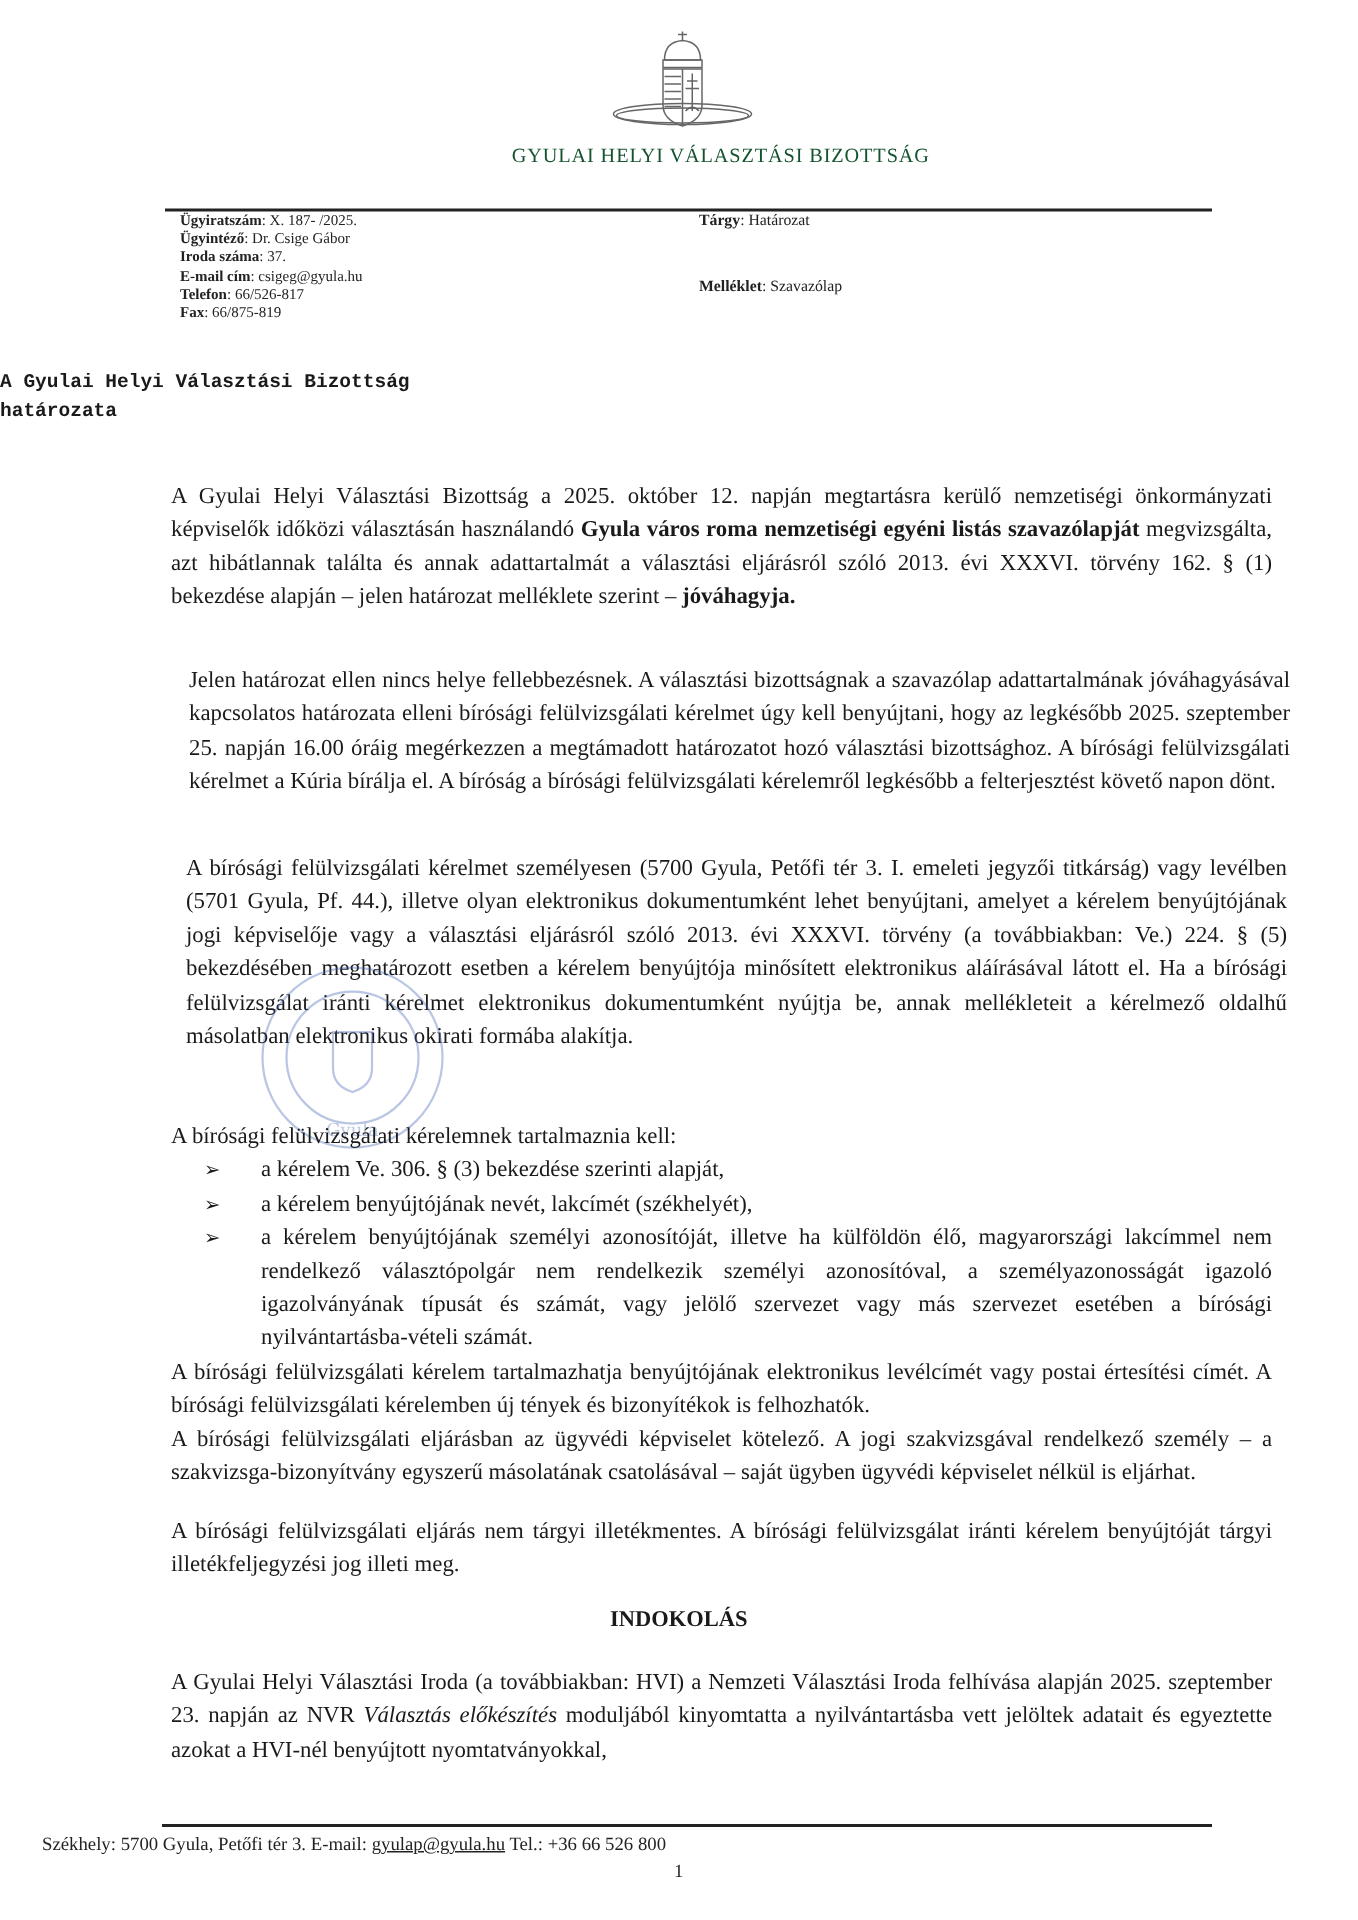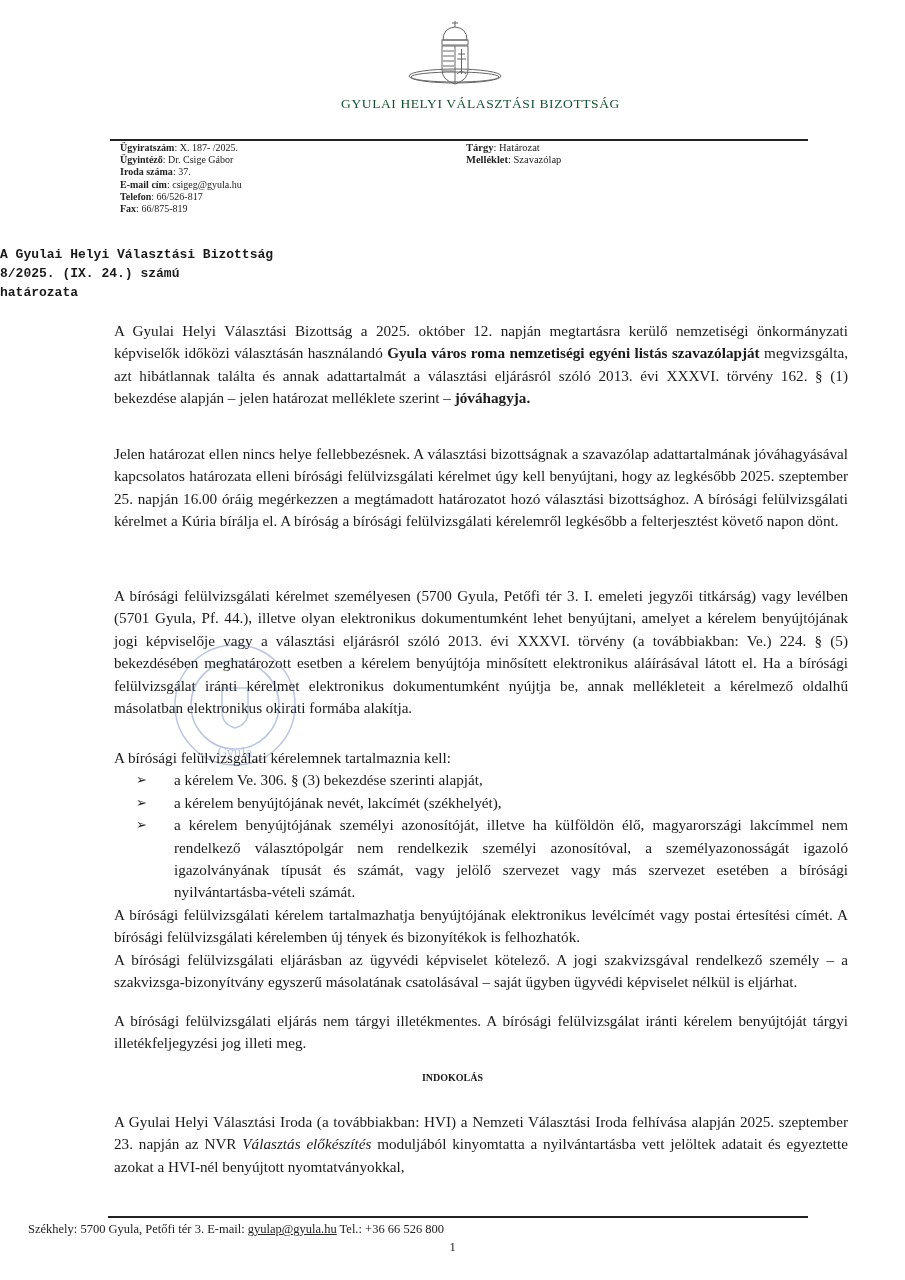--- a/index.html
+++ b/index.html
@@ -14,41 +14,41 @@
   .crest { position: absolute; left: 405px; top: 18px; width: 100px; height: 80px; }
   .org-name {
     position: absolute; left: 0; width: 905px; top: 96px; text-align: center;
     font-size: 13.5px; letter-spacing: 0.6px; color: #14532d; margin-left: 28px;
   }
   .top-rule { position: absolute; left: 110px; top: 139px; width: 698px; height: 2px; background: #222; }
 
   .meta-left { position: absolute; left: 120px; top: 142px; font-size: 10px; line-height: 12.2px; color: #222; }
   .meta-left .row b, .meta-right .row b { font-weight: bold; }
   .meta-right { position: absolute; left: 466px; top: 142px; font-size: 10.5px; line-height: 12.2px; color: #222; }
-  .meta-right .row.attach { }
+  .meta-right .row.attach { margin-top: 32px; }
 
   
   .title-block {
     position: absolute; left: 0; width: 905px; top: 245px; text-align: left;
     font-weight: bold; font-size: 13px; line-height: 19px; font-family: Liberation Mono, monospace;
   }
 
   
   .body-text { position: absolute; left: 114px; width: 734px; font-size: 15.2px; line-height: 22.4px; text-align: justify; }
   .p1 { top: 320px; }
-  .p2 { top: 443px; }
-  .p3 { top: 585px; }
+  .p2 { top: 443px; margin-left: 12px; }
+  .p3 { top: 568px; margin-left: 10px; }
   .p4 { top: 747px; }
   .p4 ul { list-style: none; margin: 0; padding: 0; }
   .p4 li { position: relative; padding-left: 60px; text-align: justify; }
   .p4 li .bullet { position: absolute; left: 22px; top: 0; font-size: 13px; }
   .p5 { top: 1010px; }
   .heading2 {
     position: absolute; left: 0; width: 905px; top: 1072px; text-align: center;
-    font-weight: bold; font-size: 10px;
+    font-weight: bold; font-size: 15px;
   }
   .p6 { top: 1111px; }
   .italic { font-style: italic; }
 
   
   .stamp { position: absolute; left: 170px; top: 640px; width: 130px; height: 130px; opacity: 0.35; pointer-events: none; }
 
   
   .bottom-rule { position: absolute; left: 108px; top: 1216px; width: 700px; height: 2px; background: #222; }
   .footer { position: absolute; left: 0; width: 905px; top: 1222px; text-align: left; font-size: 12.5px; color: #222; padding-left: 28px; }
@@ -98,21 +98,20 @@
     <div class="row"><b>Fax</b>: <span>66/875-819</span></div>
   </div>
 
   <div class="meta-right">
     <div class="row"><b>Tárgy</b>: <span>Határozat</span></div>
     <div class="row attach"><b>Melléklet</b>: <span>Szavazólap</span></div>
   </div>
 
   <div class="title-block">
     <div>A Gyulai Helyi Választási Bizottság</div>
-    <div>8/2025. (IX. 24.) számú</div>
     <div>határozata</div>
   </div>
 
   <div class="body-text p1"><span>A Gyulai Helyi Választási Bizottság a 2025. október 12. napján megtartásra kerülő nemzetiségi önkormányzati képviselők időközi választásán használandó </span><b>Gyula város roma nemzetiségi egyéni listás szavazólapját</b><span> megvizsgálta, azt hibátlannak találta és annak adattartalmát a választási eljárásról szóló 2013. évi XXXVI. törvény 162. § (1) bekezdése alapján – jelen határozat melléklete szerint – </span><b>jóváhagyja.</b></div>
 
   <div class="body-text p2">Jelen határozat ellen nincs helye fellebbezésnek. A választási bizottságnak a szavazólap adattartalmának jóváhagyásával kapcsolatos határozata elleni bírósági felülvizsgálati kérelmet úgy kell benyújtani, hogy az legkésőbb 2025. szeptember 25. napján 16.00 óráig megérkezzen a megtámadott határozatot hozó választási bizottsághoz. A bírósági felülvizsgálati kérelmet a Kúria bírálja el. A bíróság a bírósági felülvizsgálati kérelemről legkésőbb a felterjesztést követő napon dönt.</div>
 
   <div class="body-text p3">A bírósági felülvizsgálati kérelmet személyesen (5700 Gyula, Petőfi tér 3. I. emeleti jegyzői titkárság) vagy levélben (5701 Gyula, Pf. 44.), illetve olyan elektronikus dokumentumként lehet benyújtani, amelyet a kérelem benyújtójának jogi képviselője vagy a választási eljárásról szóló 2013. évi XXXVI. törvény (a továbbiakban: Ve.) 224. § (5) bekezdésében meghatározott esetben a kérelem benyújtója minősített elektronikus aláírásával látott el. Ha a bírósági felülvizsgálat iránti kérelmet elektronikus dokumentumként nyújtja be, annak mellékleteit a kérelmező oldalhű másolatban elektronikus okirati formába alakítja.</div>
 
   <svg class="stamp" viewBox="0 0 130 130">

